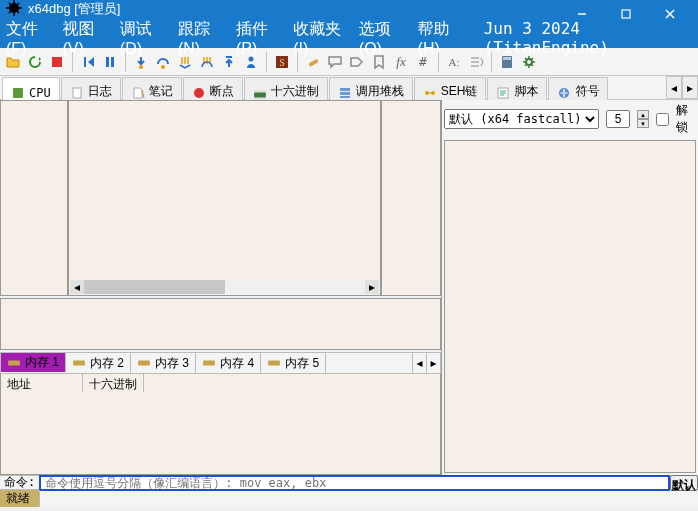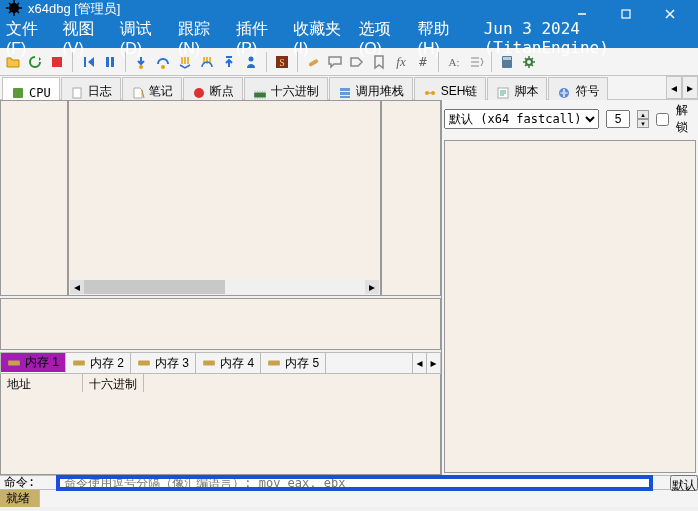--- a/index.html
+++ b/index.html
@@ -45,24 +45,24 @@
 .leftcol-memhdr div { border-right: 1px solid #bbb; padding: 2px 6px; }
 .leftcol-membody { flex: 1; min-height: 40px; background: #f5efe7; border: 1px solid #999; border-top: none; }
 .rightcol-top { height: 148px; margin: 2px; border: 1px solid #999; background: #f5efe7; position: relative; }
 .hide-fpu { position: absolute; right: 16px; top: 2px; background: #eee; border: 1px solid #bbb; padding: 1px 10px; font-family: Consolas, monospace; cursor: pointer; }
 .rightcol-call { margin: 2px; display: flex; align-items: center; gap: 7px; }
 .rightcol-call select { font-family: Consolas, monospace; font-size: 12px; flex: 1; height: 20px; }
 .rightcol-call input[type=text] { width: 24px; height: 18px; font-size: 12px; text-align: center; }
 .spin { display: inline-flex; flex-direction: column; }
 .spin div { width: 12px; height: 9px; background: #e8e8e8; border: 1px solid #999; font-size: 7px; line-height: 7px; text-align: center; cursor: pointer; }
 .rightcol-stack { flex: 1; margin: 2px; border: 1px solid #999; background: #f5efe7; }
-.cmdrow { height: 14px; display: flex; align-items: center; border-top: 1px solid #bbb; background: #f4f4f4; gap: 17px; }
+.cmdrow { height: 14px; display: flex; align-items: center; border-top: 1px solid #bbb; background: #f4f4f4; }
 .cmdrow .lbl { padding: 0 4px; font-family: Consolas, monospace; }
-.cmdrow input { flex: 1; border: 4px solid #1d4ed8; font-family: Consolas, monospace; font-size: 12px; padding: 0 4px; color: #888; height: 16px; }
-.cmdrow button { font-size: 12px; height: 16px; }
+.cmdrow input { flex: 1; border: 2px solid #1d4ed8; font-family: Consolas, monospace; font-size: 12px; padding: 0 4px; color: #888; height: 16px; }
+.cmdrow button { font-size: 12px; height: 16px; font-weight: bold; }
 .statusbar { height: 18px; display: flex; align-items: center; border-top: 1px solid #bbb; background: #f4f4f4; font-size: 12px; }
 .statusbar .seg { border-right: 1px solid #bbb; padding: 0 6px; height: 100%; display: flex; align-items: center; }
 .statusbar .seg.ready { background: #c6b06a; width: 40px; }
 .mchip { width: 14px; height: 10px; }
 </style>
 </head>
 <body>
 
 <div class="titlebar">
   <svg class="tico" viewBox="0 0 16 16">

